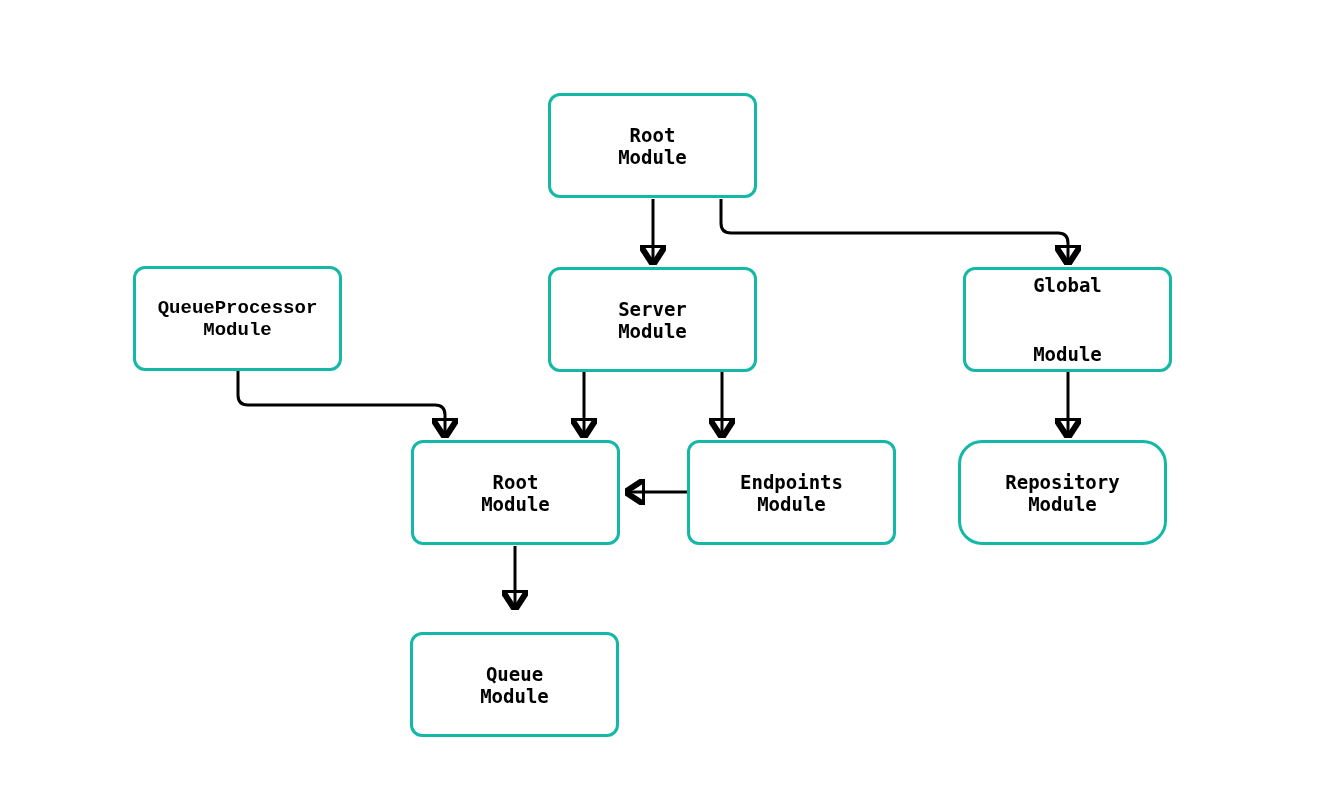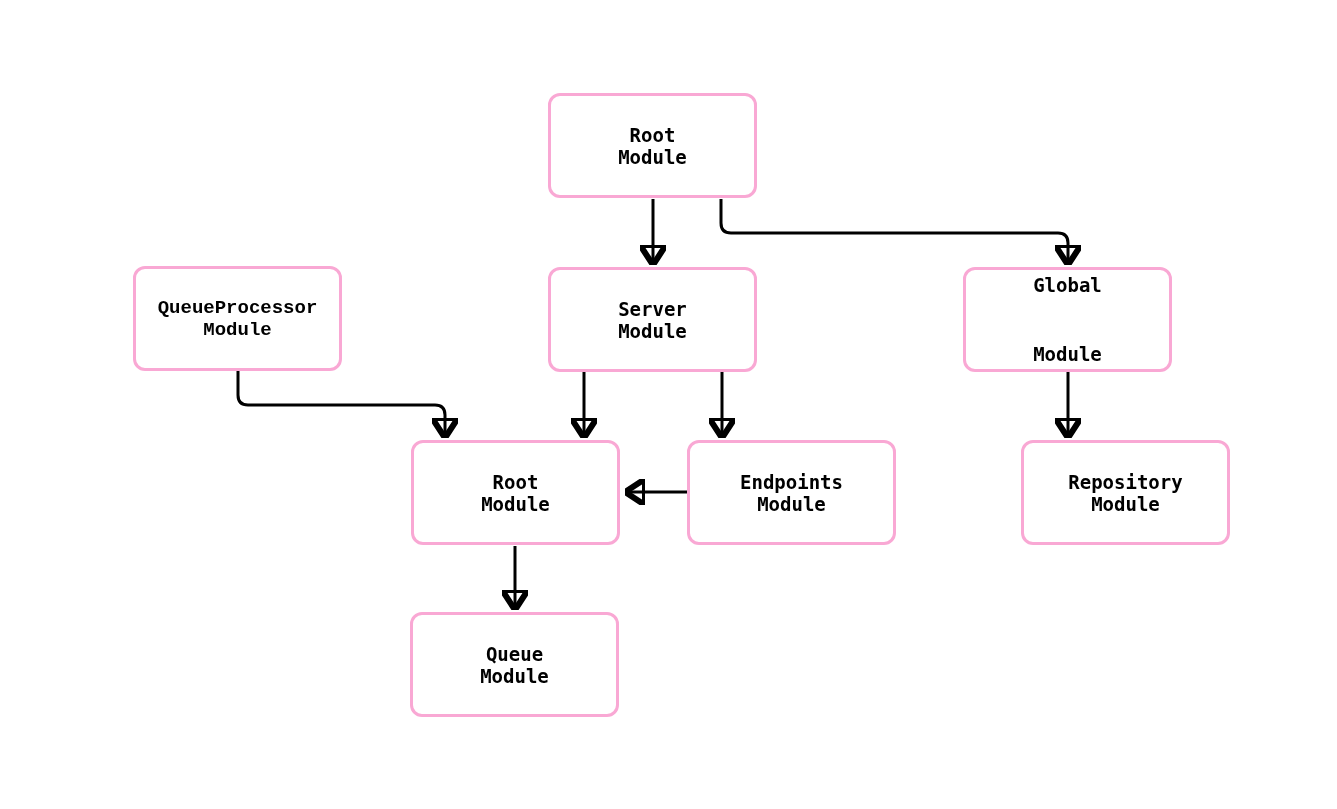--- a/index.html
+++ b/index.html
@@ -26,41 +26,41 @@
     stroke: #000000;
     stroke-width: 3;
     fill: none;
   }
   .node {
     position: absolute;
     box-sizing: border-box;
     width: 209px;
     height: 105px;
     background: #ffffff;
-    border: 3px solid #f9a8d4;
+    border: 3px solid #14b8a6;
     border-radius: 12px;
     display: flex;
     flex-direction: column;
     align-items: center;
     justify-content: center;
     text-align: center;
     font-size: 19px;
     font-weight: bold;
     line-height: 22px;
     color: #000000;
   }
   .node span { display: block; }
   .n-root          { left: 548px;  top: 93px;  }
   .n-queueproc     { left: 133px;  top: 266px; font-family: Liberation Mono, monospace; }
   .n-server        { left: 548px;  top: 267px; }
   .n-global        { left: 963px;  top: 267px; gap: 47px; }
   .n-core          { left: 411px;  top: 440px; }
   .n-endpoints     { left: 687px;  top: 440px; align-items: center; }
-  .n-repository    { left: 1021px;  top: 440px; }
-  .n-queue         { left: 410px;  top: 612px; }
+  .n-repository    { left: 958px;  top: 440px; border-radius: 24px; }
+  .n-queue         { left: 410px;  top: 632px; }
 </style>
 </head>
 <body>
 
 <div class="canvas">
 
   <svg class="edges" viewBox="0 0 1337 809" xmlns="http://www.w3.org/2000/svg">
     <defs>
       <marker id="arrowhead" viewBox="0 0 10 13" refX="10" refY="6.5" markerWidth="20" markerHeight="26" markerUnits="userSpaceOnUse" orient="auto">
         <path d="M0,0 L10,6.5 L0,13 Z" fill="#000000" stroke="none"></path>

